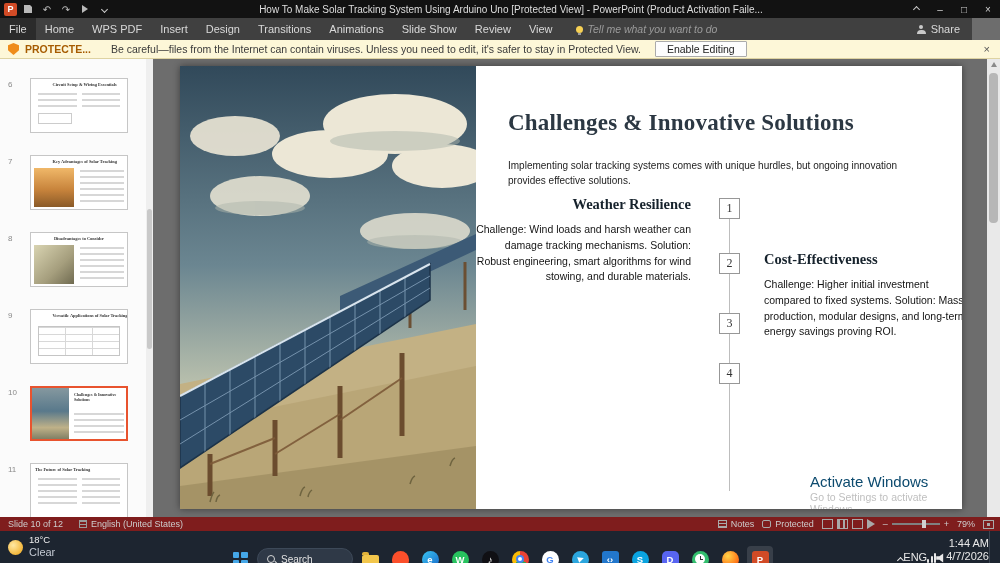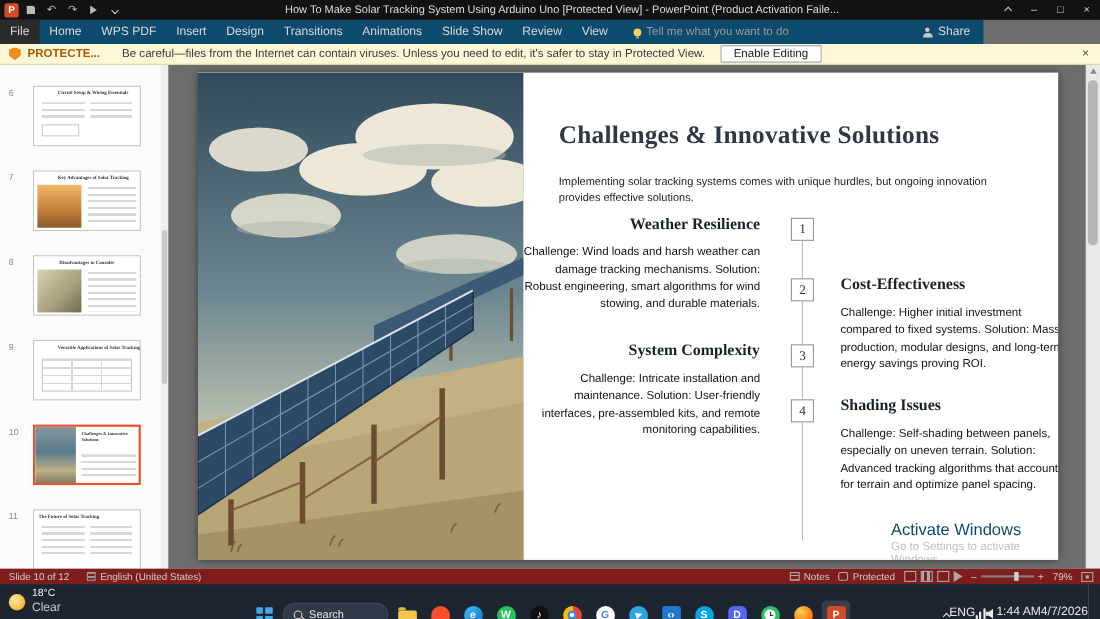--- a/index.html
+++ b/index.html
@@ -13,24 +13,24 @@
   .qa span{display:inline-flex;align-items:center;justify-content:center;width:12px;height:12px;color:#bdbdbd;font-size:10px}
   .ico-save{width:8px;height:8px;background:#b9b9b9;clip-path:polygon(0 0,75% 0,100% 25%,100% 100%,0 100%)}
   .ico-present{width:0;height:0;border-top:4px solid transparent;border-bottom:4px solid transparent;border-left:6px solid #b9b9b9}
   .tb-title{flex:1;text-align:center;white-space:nowrap;overflow:hidden;color:#dedede;font-size:10px}
   .winbtns{display:flex;align-items:center}
   .winbtns span{width:24px;height:18px;display:flex;align-items:center;justify-content:center;font-size:10px;color:#cfcfcf}
   .chev{display:inline-block;width:5px;height:5px;border-right:1.3px solid #c9c9c9;border-bottom:1.3px solid #c9c9c9;transform:rotate(45deg)}
   .chev.up{transform:rotate(-135deg)}
 
   
-  .tabs{position:absolute;left:0;top:18px;width:894px;height:22px;background:#0c4a6e;display:flex;align-items:center;font-size:11px;color:#d9d9d9;z-index:29}
+  .tabs{position:absolute;left:0;top:18px;width:972px;height:22px;background:#404040;display:flex;align-items:center;font-size:11px;color:#d9d9d9;z-index:29}
   .tab{padding:0 9px;height:22px;display:flex;align-items:center;cursor:default}
   .tab.file{background:#2b2b2b}
-  .tellme{display:flex;align-items:center;gap:5px;margin-left:14px;color:#9b9b9b;font-size:10.5px}
+  .tellme{display:flex;align-items:center;gap:5px;margin-left:14px;color:#9b9b9b;font-style:italic;font-size:10.5px}
   .bulb{width:7px;height:7px;border-radius:50%;background:#f7d154;position:relative}
   .bulb::after{content:"";position:absolute;left:2px;bottom:-2px;width:3px;height:2px;background:#9b9b9b}
   .share{margin-left:auto;margin-right:12px;display:flex;align-items:center;gap:5px;color:#d9d9d9}
   .person{width:9px;height:9px;position:relative}
   .person::before{content:"";position:absolute;left:2.5px;top:0;width:4px;height:4px;border-radius:50%;background:#c9c9c9}
   .person::after{content:"";position:absolute;left:0;bottom:0;width:9px;height:4px;border-radius:4px 4px 0 0;background:#c9c9c9}
 
   
   .banner{position:absolute;left:0;top:40px;width:1000px;height:19px;background:#fdf7d8;border-bottom:1px solid #ded3a2;display:flex;align-items:center;font-size:10.5px;color:#3a3a3a;z-index:28}
   .shield{width:11px;height:12px;background:#ef8c1a;clip-path:polygon(50% 0,100% 18%,100% 60%,50% 100%,0 60%,0 18%);margin:0 6px 0 8px}
@@ -130,21 +130,21 @@
   .clk{width:10px;height:10px;border-radius:50%;background:#fff;position:relative}
   .clk::before{content:"";position:absolute;left:4.5px;top:2px;width:1px;height:3.5px;background:#333}
   .clk::after{content:"";position:absolute;left:4.5px;top:4.5px;width:3px;height:1px;background:#333}
   .i-firefox{background:radial-gradient(circle at 35% 30%,#ffd54a,#ff7a1a 62%,#dd4417)}
   .i-ppt{background:#d24b26;border-radius:3px}
   .tray{margin-left:auto;display:flex;align-items:flex-end;margin-right:8px;color:#e9e9e9;font-size:11px}
   .sig{display:flex;align-items:flex-end;gap:1.5px}
   .sig i{width:2px;background:#e9e9e9;border-radius:1px}
   .sig .s1{height:4px}.sig .s2{height:7px}.sig .s3{height:10px}
   .vol{width:10px;height:10px;background:#e9e9e9;clip-path:polygon(0 32%,32% 32%,70% 5%,70% 95%,32% 68%,0 68%)}
-  .clockcol{display:flex;flex-direction:row;align-items:flex-end;line-height:1.2}
+  .clockcol{display:flex;flex-direction:column;align-items:flex-end;line-height:1.2}
   .desk{width:3px;height:32px;border-left:1px solid #3a4350}
 </style>
 </head>
 <body>
 
 <div class="app">
 
   <div class="titlebar">
     <span class="ppt-logo">P</span>
     <span class="qa">
@@ -353,28 +353,20 @@
         <div class="tl-box" style="top:297px">4</div>
 
         <div class="itm itm-l" style="top:130px">
           <h3>Weather Resilience</h3>
           <p>Challenge: Wind loads and harsh weather can damage tracking mechanisms. Solution: Robust engineering, smart algorithms for wind stowing, and durable materials.</p>
         </div>
         <div class="itm itm-r" style="top:185px">
           <h3>Cost-Effectiveness</h3>
           <p>Challenge: Higher initial investment compared to fixed systems. Solution: Mass production, modular designs, and long-term energy savings proving ROI.</p>
         </div>
-        <div class="itm itm-l" style="top:245px">
-          <h3>System Complexity</h3>
-          <p>Challenge: Intricate installation and maintenance. Solution: User-friendly interfaces, pre-assembled kits, and remote monitoring capabilities.</p>
-        </div>
-        <div class="itm itm-r" style="top:295px">
-          <h3>Shading Issues</h3>
-          <p>Challenge: Self-shading between panels, especially on uneven terrain. Solution: Advanced tracking algorithms that account for terrain and optimize panel spacing.</p>
-        </div>
 
         <div class="wm1">Activate Windows</div>
         <div class="wm2">Go to Settings to activate Windows.</div>
       </div>
 
       <div class="canvas-scroll">
         <i class="arrow"></i>
         <i class="bar"></i>
       </div>
     </div>

